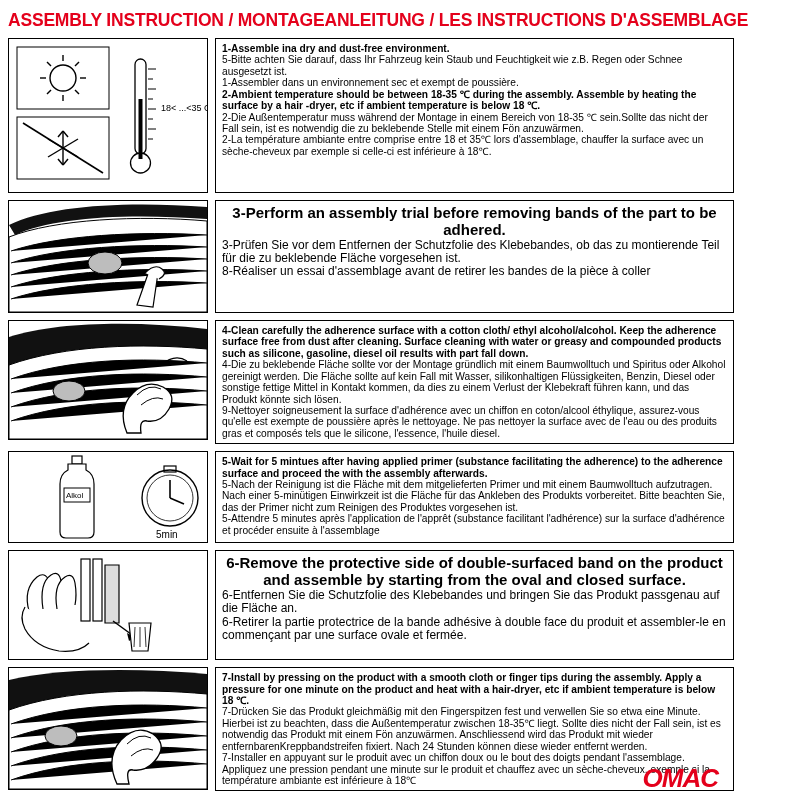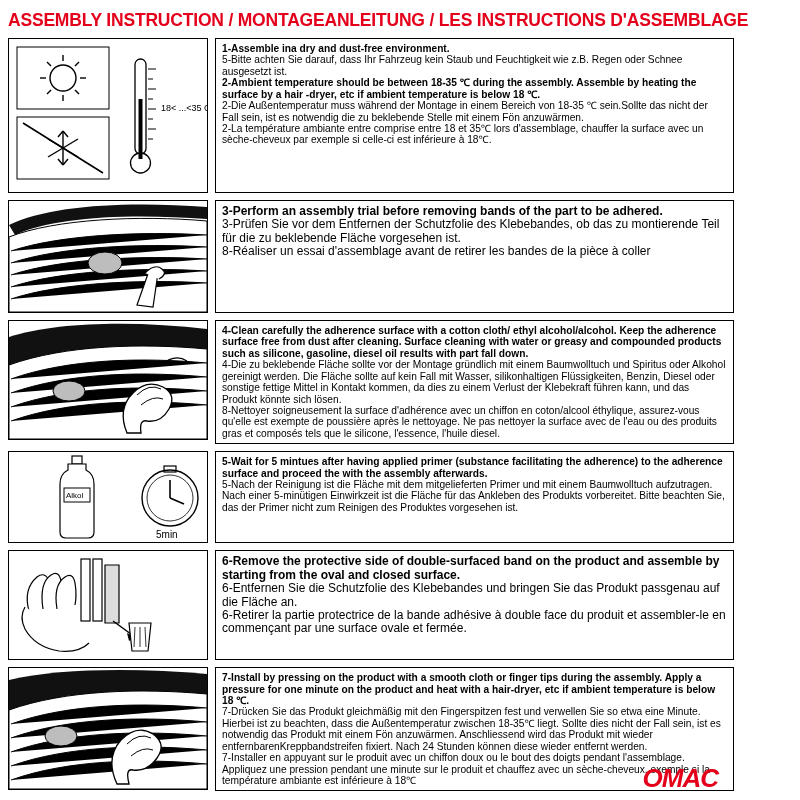--- a/index.html
+++ b/index.html
@@ -14,21 +14,21 @@
     letter-spacing:-0.2px;margin:4px 0 7px 0;white-space:nowrap;
   }
   .rows{display:flex;flex-direction:column;gap:7px;}
   .row{display:flex;gap:7px;align-items:stretch;}
   .cell{border:1px solid #000;box-sizing:border-box;background:#fff;position:relative;overflow:hidden;}
   .illus{width:200px;flex:0 0 200px;}
   .text{flex:1 1 auto;padding:4px 6px 4px 6px;}
   .text p{margin:0;line-height:1.12;}
   .en{font-weight:bold;font-size:10.2px;}
   .de,.fr{font-size:10.2px;}
-  .big .en{font-size:12px;}
+  .big .en{font-size:15px;text-align:center;}
   .big .de,.big .fr{font-size:12px;}
   .blk{margin-bottom:1px;}
   
   svg{display:block;}
   .logo{
     position:absolute;right:24px;bottom:6px;
     font-weight:bold;font-style:italic;font-size:26px;letter-spacing:-1px;
   }
   .logo .o{color:#e4001b;}
 </style>
@@ -84,20 +84,21 @@
               <line x1="139" y1="80" x2="144" y2="80"></line>
             <line x1="139" y1="90" x2="147" y2="90"></line>
               <line x1="139" y1="100" x2="144" y2="100"></line>
           </g>
           <text x="152" y="72" font-family="Liberation Sans, sans-serif" font-size="9" fill="#000">18&lt; ...&lt;35 C</text>
         </svg>
       </div>
       <div class="cell text">
         <p class="en blk">1-Assemble ina dry and dust-free environment.</p>
         <p class="de blk">5-Bitte achten Sie darauf, dass Ihr Fahrzeug kein Staub und Feuchtigkeit wie z.B. Regen oder Schnee ausgesetzt ist.</p>
+        <p class="fr blk">1-Assembler dans un environnement sec et exempt de poussière.</p>
         <p class="en blk">2-Ambient temperature should be between 18-35 ℃  during the assembly. Assemble by heating the surface by a hair -dryer, etc if ambient temperature is below 18 ℃.</p>
         <p class="de blk">2-Die Außentemperatur muss während der Montage in einem Bereich von 18-35 ℃  sein.Sollte das nicht der Fall sein, ist es notwendig die zu beklebende Stelle mit einem Fön anzuwärmen.</p>
         <p class="fr blk">2-La température ambiante entre comprise entre 18 et 35℃ lors d'assemblage, chauffer la surface avec un sèche-cheveux par exemple si celle-ci est inférieure à 18℃.</p>
       </div>
     </div>
 
     <div class="row">
       <div class="cell illus" style="height:113px;">
         <svg width="198" height="111" viewBox="0 0 198 111">
           <path d="M0 24 C40 4 120 0 198 6 L198 18 C120 12 44 16 6 34 Z" fill="#111"></path>
@@ -137,21 +138,21 @@
           <g stroke="#000" stroke-width="1" fill="none">
             <path d="M128 74 q12 -12 24 -6"></path>
             <path d="M132 84 q12 -10 22 -6"></path>
           </g>
           <path d="M152 44 q14 -12 26 -4" stroke="#000" stroke-width="1.2" fill="none"></path>
         </svg>
       </div>
       <div class="cell text">
         <p class="en blk">4-Clean carefully the adherence surface with a cotton cloth/ ethyl alcohol/alcohol. Keep the adherence surface free from dust after cleaning. Surface cleaning with water or greasy and compounded products such as silicone, gasoline, diesel oil results with part fall down.</p>
         <p class="de blk">4-Die zu beklebende Fläche sollte vor der Montage gründlich mit einem Baumwolltuch und Spiritus oder Alkohol gereinigt werden. Die Fläche sollte auf kein Fall mit Wasser, silikonhaltigen Flüssigkeiten, Benzin, Diesel oder sonstige fettige Mittel in Kontakt kommen, da dies zu einem Verlust der Klebekraft führen kann, und das Produkt könnte sich lösen.</p>
-        <p class="fr blk">8-Nettoyer soigneusement la surface d'adhérence avec un chiffon en coton/alcool éthylique, assurez-vous qu'elle est exempte de poussière après le nettoyage. Ne pas nettoyer la surface avec de l'eau ou des produits gras et composés tels que le silicone, l'essence, l'huile diesel.</p>
+        <p class="fr blk">9-Nettoyer soigneusement la surface d'adhérence avec un chiffon en coton/alcool éthylique, assurez-vous qu'elle est exempte de poussière après le nettoyage. Ne pas nettoyer la surface avec de l'eau ou des produits gras et composés tels que le silicone, l'essence, l'huile diesel.</p>
       </div>
     </div>
 
     <div class="row">
       <div class="cell illus" style="height:92px;padding-left:11px;">
         <svg width="198" height="90" viewBox="0 0 198 90">
           <rect x="52" y="4" width="10" height="8" fill="none" stroke="#000" stroke-width="1.2"></rect>
           <path d="M48 12 h18 v6 q8 4 8 14 v48 q0 6 -6 6 h-22 q-6 0 -6 -6 v-48 q0 -10 8 -14 z" fill="#fff" stroke="#000" stroke-width="1.2"></path>
           <rect x="44" y="36" width="26" height="14" fill="none" stroke="#000" stroke-width="1"></rect>
           <text x="46" y="46" font-size="8" font-family="Liberation Sans, sans-serif">Alkol</text>
@@ -159,20 +160,21 @@
           <circle cx="150" cy="46" r="23" fill="none" stroke="#000" stroke-width="0.8"></circle>
           <line x1="150" y1="46" x2="150" y2="28" stroke="#000" stroke-width="1.6"></line>
           <line x1="150" y1="46" x2="164" y2="52" stroke="#000" stroke-width="1.6"></line>
           <rect x="144" y="14" width="12" height="6" fill="none" stroke="#000" stroke-width="1.2"></rect>
           <text x="136" y="86" font-size="10" font-family="Liberation Sans, sans-serif">5min</text>
         </svg>
       </div>
       <div class="cell text">
         <p class="en blk">5-Wait for 5 mintues after having applied primer (substance facilitating the adherence) to the adherence surface and proceed the with the assembly afterwards.</p>
         <p class="de blk">5-Nach der Reinigung ist die Fläche mit dem mitgelieferten Primer und mit einem Baumwolltuch aufzutragen. Nach einer 5-minütigen Einwirkzeit ist die Fläche für das Ankleben des Produkts vorbereitet. Bitte beachten Sie, das der Primer nicht zum Reinigen des Produktes vorgesehen ist.</p>
+        <p class="fr blk">5-Attendre 5 minutes après l'application de l'apprêt (substance facilitant l'adhérence) sur la surface d'adhérence et procéder ensuite à l'assemblage</p>
       </div>
     </div>
 
     <div class="row">
       <div class="cell illus" style="height:110px;">
         <svg width="198" height="108" viewBox="0 0 198 108">
           <path d="M20 60 q-6 -22 8 -34 q8 -6 12 4 q4 10 2 20" fill="#fff" stroke="#000" stroke-width="1.2"></path>
           <path d="M34 58 q-4 -26 8 -34 q8 -5 10 6 q2 12 0 22" fill="#fff" stroke="#000" stroke-width="1.2"></path>
           <path d="M48 58 q-4 -24 8 -32 q8 -5 10 6 q2 12 0 22" fill="#fff" stroke="#000" stroke-width="1.2"></path>
           <path d="M16 56 q-6 10 0 22 q10 18 34 22 q20 2 30 -8" fill="#fff" stroke="#000" stroke-width="1.2"></path>

